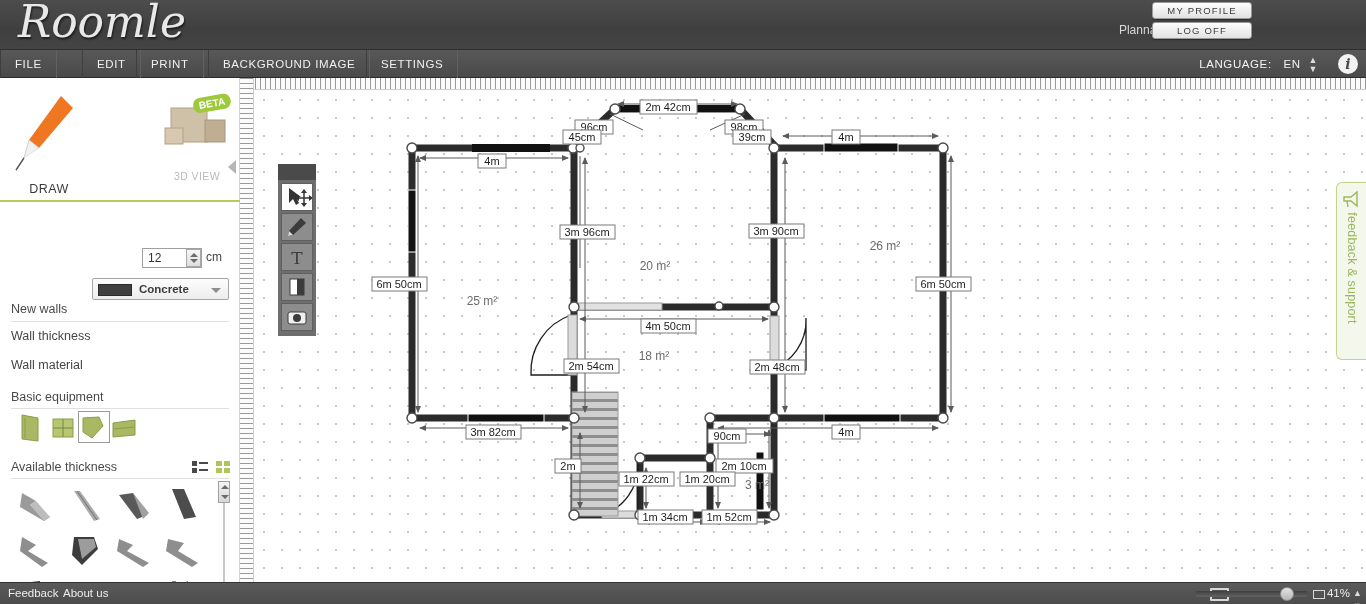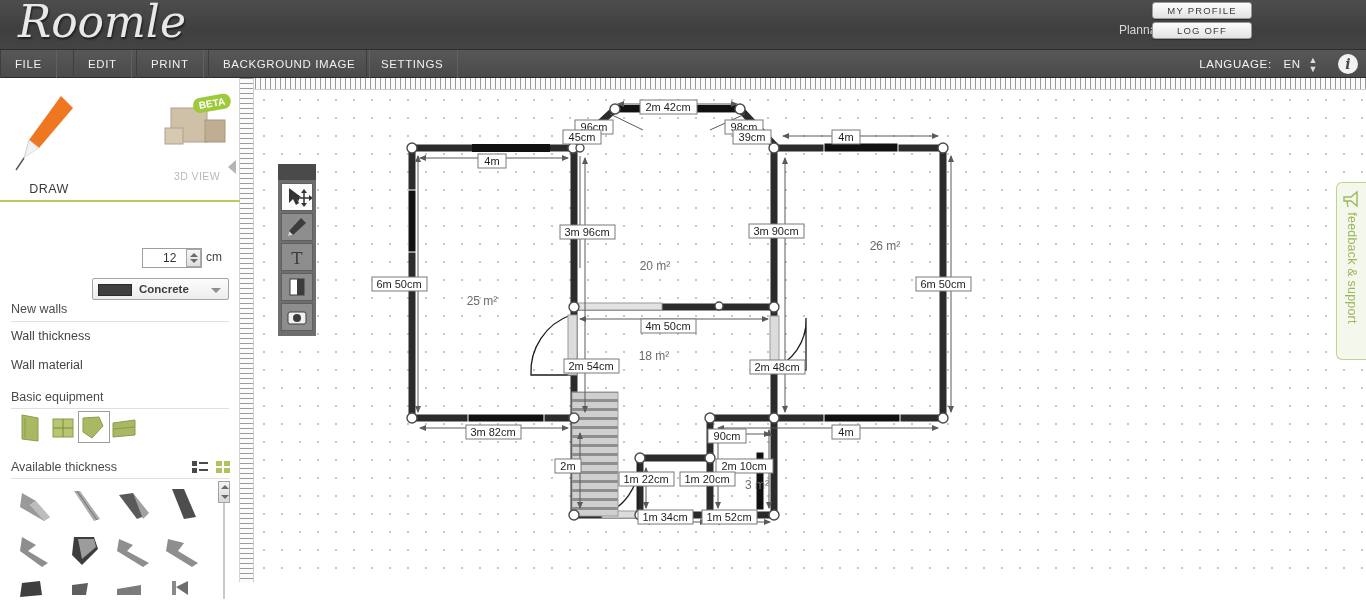--- a/index.html
+++ b/index.html
@@ -117,21 +117,21 @@
     position: absolute; left: 11px; width: 218px; height: 1px; background: #e0e0e0;
   }
   .prop-label {
     position: absolute; left: 11px; font-size: 12.5px; color: #454545;
   }
 
   #wallThickInput {
     position: absolute; left: 142px; top: 170px;
     width: 60px; height: 20px;
     border: 1px solid #9f9f9f; background: #fff;
-    font-size: 12px; color: #333; padding: 0 16px 0 20px;
+    font-size: 12px; color: #333; padding: 0 16px 0 5px;
     font-family: "Liberation Sans", sans-serif;
   }
   #wallThickSpin {
     position: absolute; left: 186px; top: 171px;
     width: 15px; height: 18px;
     background: linear-gradient(#f6f6f6, #dedede);
     border: 1px solid #a8a8a8;
     cursor: pointer;
   }
   #wallThickSpin .up, #wallThickSpin .dn {
@@ -312,21 +312,21 @@
 
   <div id="header">
     <div id="logo">Roomle</div>
     <div id="plannameLabel">Planname *</div>
     <div class="hdr-btn" id="btnMyProfile">MY PROFILE</div>
     <div class="hdr-btn" id="btnLogOff">LOG OFF</div>
   </div>
 
   <div id="menubar">
     <div class="menu-item" style="left:0px;">FILE</div>
-    <div class="menu-item" style="left:73px;">EDIT</div>
+    <div class="menu-item" style="left:82px;">EDIT</div>
     <div class="menu-item" style="left:136px;">PRINT</div>
     <div class="menu-item" style="left:208px;">BACKGROUND IMAGE</div>
     <div class="menu-item" style="left:366px;">SETTINGS</div>
 
     <div id="langBlock">
       <span>LANGUAGE:</span>
       <span class="lang-val">EN</span>
       <span class="spinner-glyph">▲<br>▼</span>
     </div>
     <div id="infoIcon">i</div>
@@ -772,14 +772,25 @@
   </div>
 
   <div id="feedbackTab">
     <svg width="22" height="20" style="position:absolute;left:4px;top:6px;">
       <polygon points="3,8 10,8 16,3 16,17 10,12 3,12" fill="none" stroke="#9cb75e" stroke-width="1.4"></polygon>
       <line x1="6" y1="12" x2="7" y2="18" stroke="#9cb75e" stroke-width="1.4"></line>
     </svg>
     <div id="feedbackText">feedback &amp; support</div>
   </div>
 
+  <div id="footer">
+    <div class="foot-link" id="footFeedback">Feedback</div>
+    <div class="foot-link" id="footAbout">About us</div>
+    <div id="zoomIconSmall"></div>
+    <div id="zoomSlider">
+      <div id="zoomThumb"></div>
+    </div>
+    <div id="zoomIconBig"></div>
+    <div id="zoomPct">41%</div>
+    <div id="zoomSpin">▲<br>▼</div>
+  </div>
 
 </div>
 
 </body></html>

